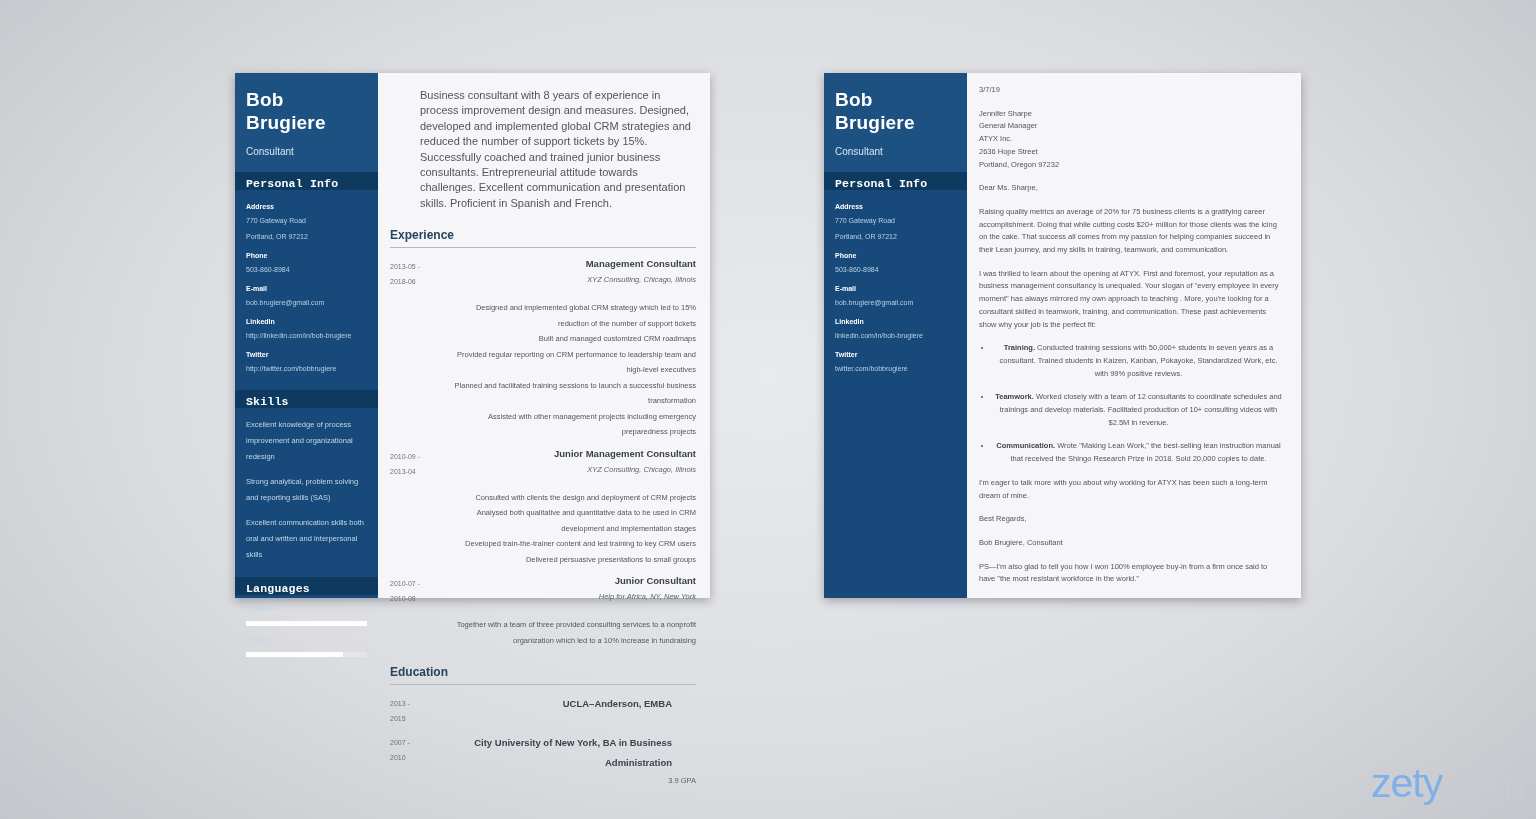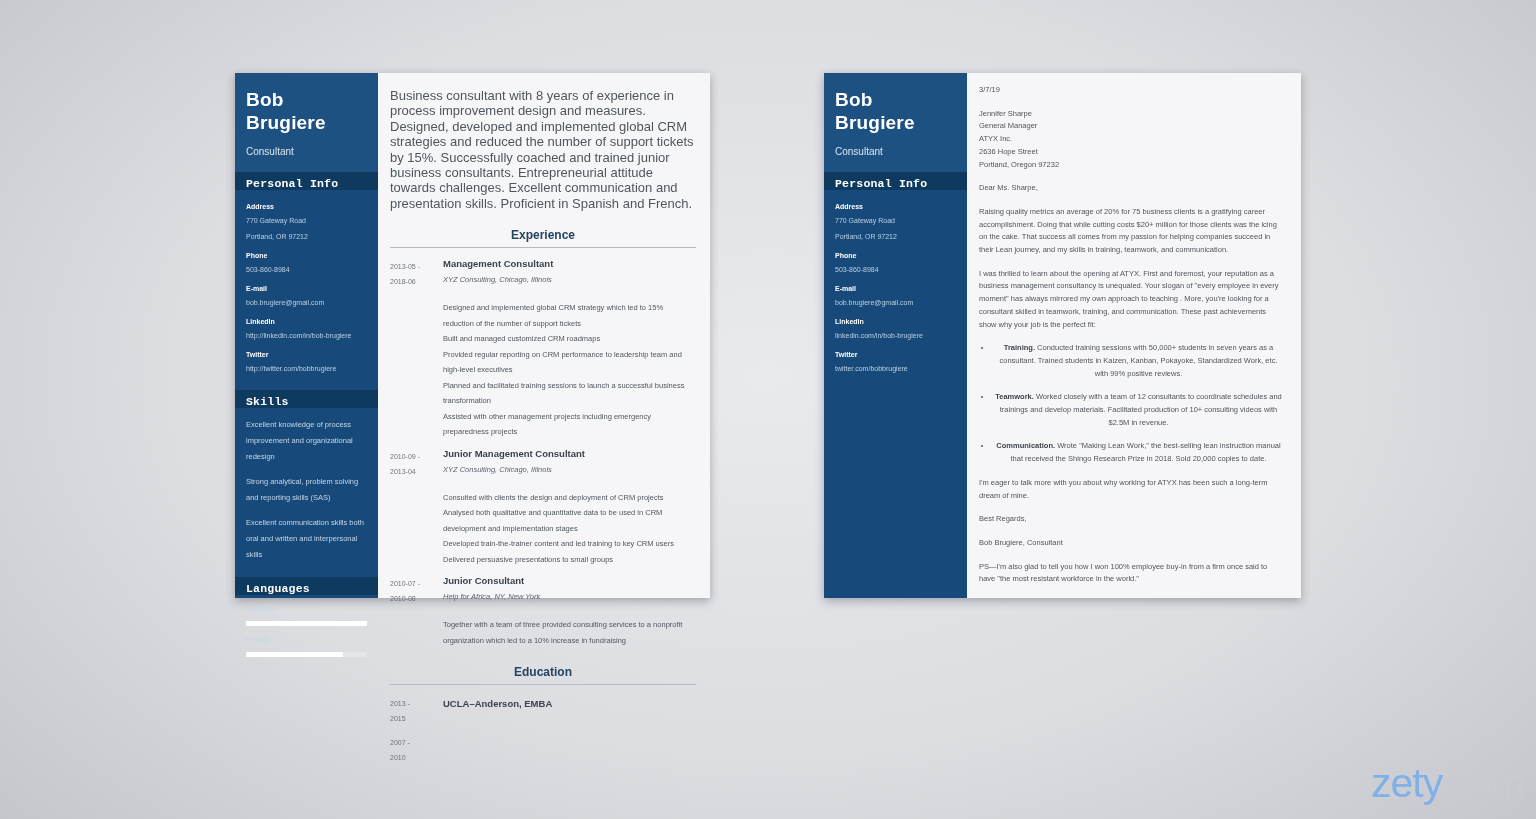--- a/index.html
+++ b/index.html
@@ -32,29 +32,29 @@
   .f-label { font-size:7px; font-weight:bold; margin-top:10px; color:#fff; }
   .f-value { font-size:7px; color:#b9cfe4; margin-top:5px; line-height:11px; }
 
   .skill { font-size:7.5px; color:#c4d6e7; line-height:16px; margin:9px 11px 0; }
   .lang  { margin:9px 11px 0; }
   .lang-name { font-size:7.5px; color:#c4d6e7; }
   .lang-bar  { height:5px; background:rgba(255,255,255,.25); margin-top:8px; }
   .lang-fill { height:100%; background:#ffffff; }
 
   .main { flex:1; padding:15px 14px 0 12px; }
-  .summary { font-size:13px; line-height:15.4px; color:#4f565e; }
+  .summary { font-size:11px; line-height:15.4px; color:#4f565e;margin-left:30px; }
   .sec-head {
     font-size:12px; font-weight:bold; color:#254460;
     border-bottom:1px solid #b6b9be; padding-bottom:5px;
-    margin-top:17px; margin-bottom:9px;text-align:center;
+    margin-top:17px; margin-bottom:9px;
   }
   .row { display:flex; margin-bottom:7px; }
   .dates { width:53px; flex-shrink:0; font-size:7px; color:#6e747b; line-height:15px; padding-top:2px; }
-  .entry { flex:1; }
+  .entry { flex:1;text-align:right; }
   .job-title { font-size:9.5px; font-weight:bold; color:#39434e; line-height:14px; }
   .edu-title { padding-right:24px; line-height:20px; }
   .company { font-size:7.5px; font-style:italic; color:#5b646e; margin-top:4px; }
   .bullets { margin-top:16px; }
   .bullet { font-size:7.5px; line-height:15.5px; color:#50575f; }
   .edu-detail { font-size:7.5px; color:#5b646e; margin-top:3px; }
 
   .letter { flex:1; padding:11px 16px 0 12px; font-size:7.5px; line-height:12.7px; color:#50555c; }
   .letter .block { margin-bottom:11px; }
   .lp { margin-bottom:11px; }
@@ -181,20 +181,24 @@
       </div>
       <div class="entry">
         <div class="job-title edu-title">UCLA–Anderson, EMBA</div>
       </div>
     </div>
 
     <div class="row">
       <div class="dates">
         <div>2007 -</div>
         <div>2010</div>
+      </div>
+      <div class="entry">
+        <div class="job-title edu-title">City University of New York, BA in Business Administration</div>
+        <div class="edu-detail">3.9 GPA</div>
       </div>
     </div>
   </main>
 </div>
 
 <div class="doc doc-right">
   <aside class="sidebar">
     <div class="side-head">
       <div class="person-name">Bob Brugiere</div>
       <div class="person-role">Consultant</div>

